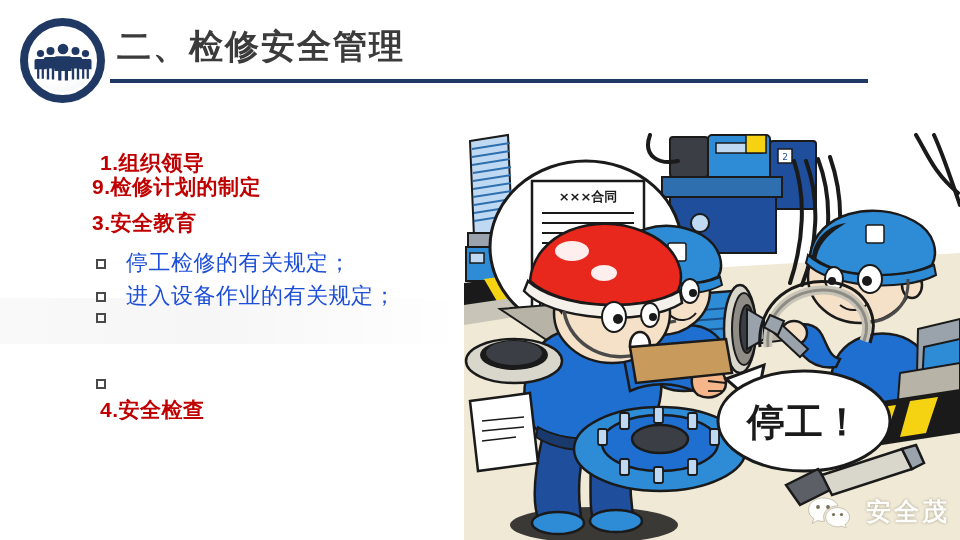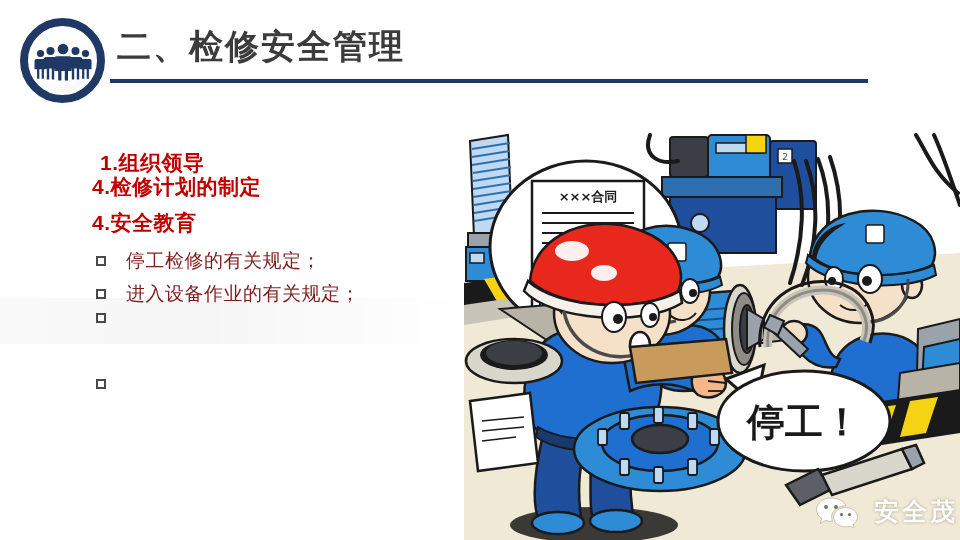--- a/index.html
+++ b/index.html
@@ -106,22 +106,22 @@
     width: 10px;
     height: 10px;
     border: 2px solid #4A4A4A;
     box-sizing: border-box;
     margin-right: 20px;
     position: relative;
     top: -1px;
     flex: 0 0 auto;
   }
   .bullet-row .btext {
-    font-size: 19px;
-    color: #7f1d1d;
+    font-size: 22px;
+    color: #1d4ed8;
     font-family: Liberation Serif, serif;
     letter-spacing: 0.5px;
   }
   #bul-0 { top: 120px; }
   #bul-1 { top: 153px; }
   #bul-2 { top: 186px; }
   #bul-3 { top: 219px; }
   #bul-4 { top: 252px; }
 
   
@@ -142,21 +142,21 @@
     top: 133px;
     width: 496px;
     height: 407px;
     overflow: hidden;
     background: #EFEBDC;
   }
   #illustration svg { display: block; }
 
   #wechat-watermark {
     position: absolute;
-    right: 2px;
+    right: 10px;
     bottom: 12px;
     display: flex;
     align-items: center;
     gap: 16px;
     opacity: 0.92;
   }
   #wechat-watermark .wm-text {
     font-size: 25px;
     color: #ffffff;
     font-weight: bold;
@@ -199,39 +199,40 @@
 
     <div id="header-rule"></div>
   </div>
 
   <div id="content-left">
 
     <div id="bg-watermark"></div>
 
     <div class="head-item" id="head-1">1.组织领导</div>
 
-    <div class="head-item" id="head-2">4.检修计划的制定</div>
-
-    <div class="head-item" id="head-3">4.安全教育</div>
+    <div class="head-item" id="head-2">9.检修计划的制定</div>
+
+    <div class="head-item" id="head-3">3.安全教育</div>
 
     <div class="bullet-row" id="bul-0">
       <span class="box"></span>
       <span class="btext">停工检修的有关规定；</span>
     </div>
     <div class="bullet-row" id="bul-1">
       <span class="box"></span>
       <span class="btext">进入设备作业的有关规定；</span>
     </div>
     <div class="bullet-row" id="bul-2">
       <span class="box"></span>
     </div>
     <div class="bullet-row" id="bul-4">
       <span class="box"></span>
     </div>
 
+    <div class="head-item" id="head-4">4.安全检查</div>
   </div>
 
   <div id="illustration">
     <svg width="496" height="407" viewBox="0 0 496 407">
       <defs>
         <clipPath id="frameClip">
             <rect x="0" y="0" width="496" height="407"></rect>
           </clipPath>
       </defs>
       <g clip-path="url(#frameClip)">

